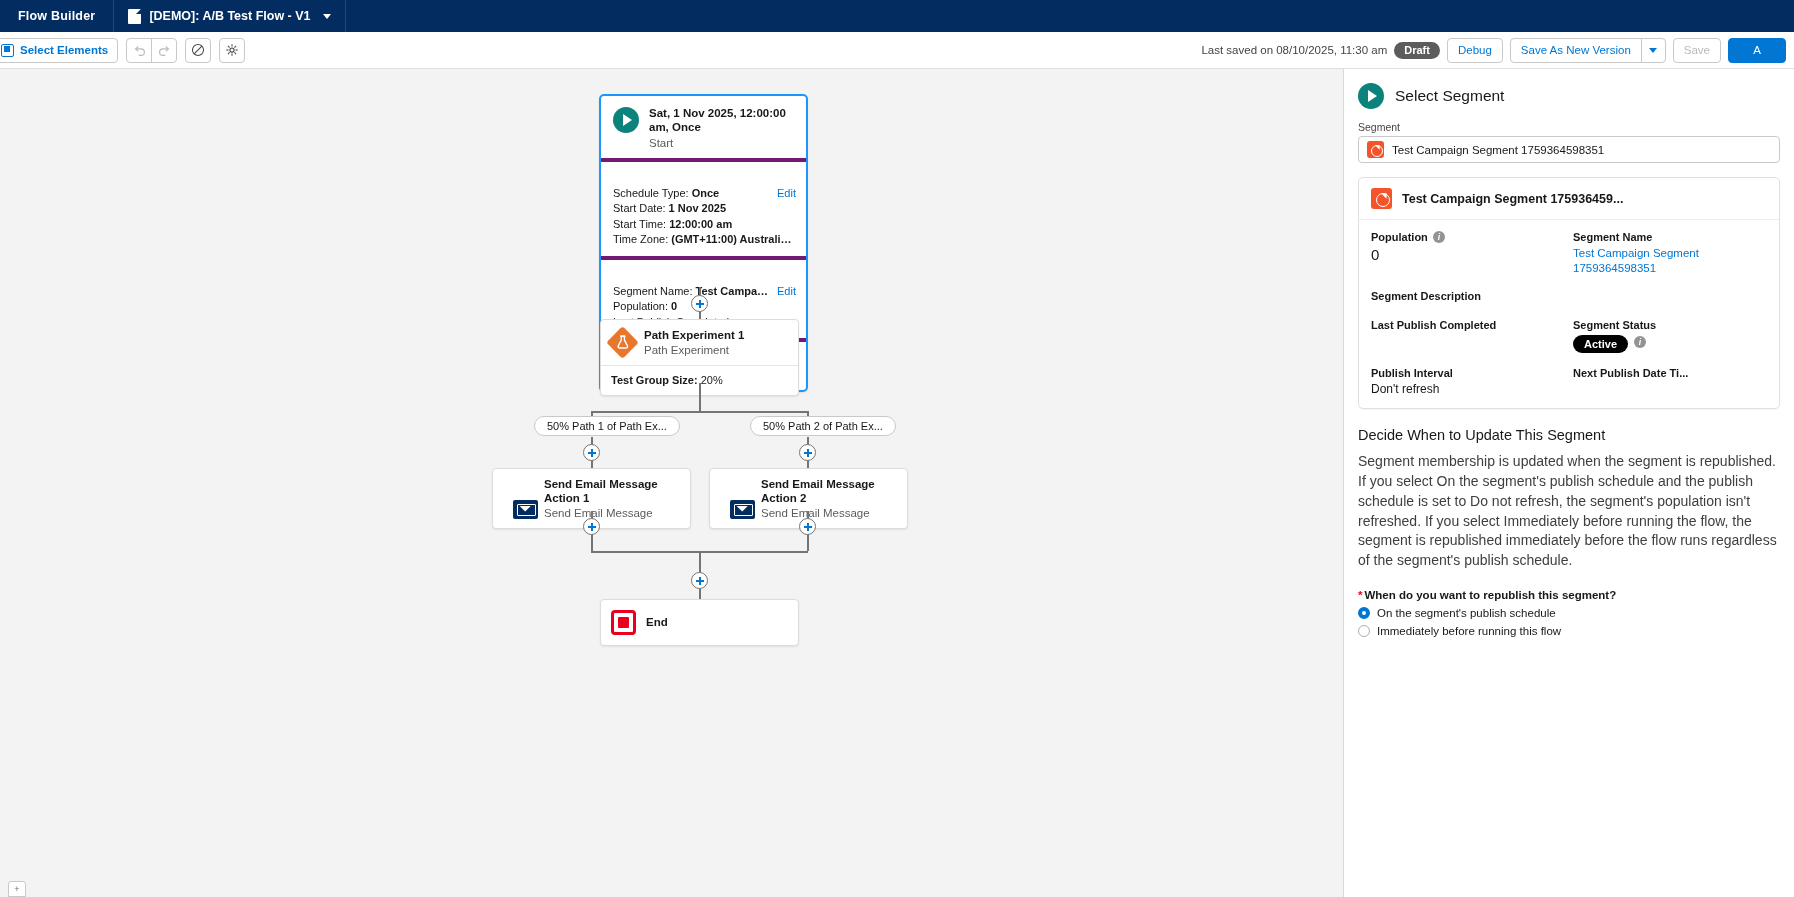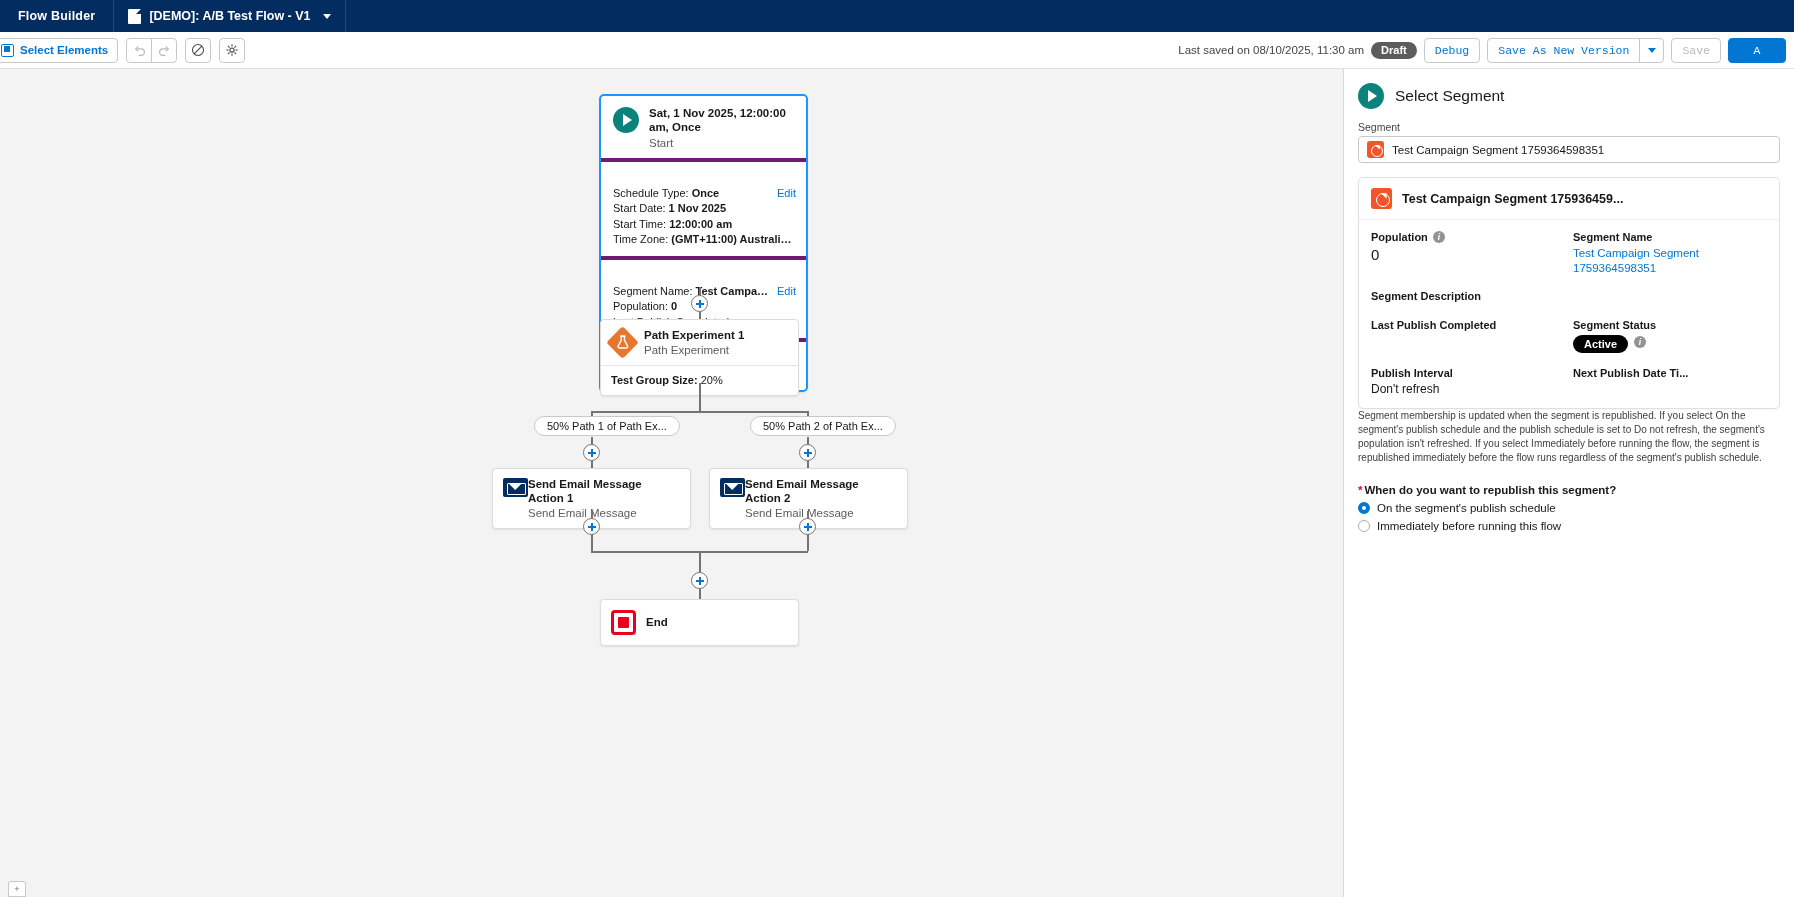--- a/index.html
+++ b/index.html
@@ -47,21 +47,21 @@
     position: absolute; top: 32px; left: 0; width: 1794px; height: 37px;
     background: #fff; border-bottom: 1px solid #e0e0e0;
     display: flex; align-items: center; padding: 0 8px;
   }
   .tb-left { display: flex; align-items: center; gap: 8px; }
   .btn {
     height: 25px; border: 1px solid #c9c9c9; border-radius: 4px;
     background: #fff; color: #0176d3; font-size: 11.5px;
     display: inline-flex; align-items: center; justify-content: center;
     padding: 0 10px; cursor: pointer; white-space: nowrap;
-    font-family: Liberation Mono, monospace;
+    font-family: Liberation Sans, sans-serif;
   }
   .btn-icon { width: 26px; padding: 0; }
   .select-elements {
     display: inline-flex; align-items: center; gap: 6px;
     height: 25px; border: 1px solid #c9c9c9; border-radius: 4px;
     background: #fff; padding: 0 9px 0 6px; color: #0176d3;
     font-size: 11.5px; font-weight: bold; margin-left: -14px;
   }
   .se-icon {
     width: 13px; height: 13px; border: 1.6px solid #0176d3;
@@ -157,21 +157,21 @@
   .flask { transform: rotate(-45deg); position: absolute; left: 4px; top: 3px; }
   .node-title { font-size: 11.5px; font-weight: bold; color: #181818; line-height: 1.2; }
   .node-sub { font-size: 11.5px; color: #5c5c5c; margin-top: 1px; }
   .pe-foot { border-top: 1px solid #e5e5e5; padding: 8px 10px 9px 10px; font-size: 11px; color: #181818; }
   .pe-foot b { font-weight: bold; }
 
   
   .email-node { width: 199px; }
   #email1 { left: 492px; top: 399px; }
   #email2 { left: 709px; top: 399px; }
-  .em-head { display: flex; align-items: flex-start; gap: 0; padding: 9px 10px; }
+  .em-head { display: flex; align-items: flex-end; gap: 6px; padding: 9px 20px; }
   .envelope {
     width: 25px; height: 19px; background: #032d60; border-radius: 2px;
     flex: none; position: relative; overflow: hidden;
   }
   .envelope:before {
     content: ""; position: absolute; left: 4px; top: 4.5px;
     width: 17px; height: 10px; border: 1.5px solid #fff; border-radius: 1px;
   }
   .envelope:after {
     content: ""; position: absolute; left: 6.2px; top: 6px;
@@ -261,21 +261,21 @@
     color: #fff; font-size: 8.5px; font-weight: bold; display: inline-flex;
     align-items: center; justify-content: center; font-style: italic; flex: none;
   }
   .pill-active {
     display: inline-flex; align-items: center; background: #000000; color: #fff;
     font-size: 11px; font-weight: bold; border-radius: 11px; padding: 3px 11px;
     margin-top: 4px;
   }
   .status-row { display: flex; align-items: center; gap: 6px; }
   .section-h { font-size: 14.5px; color: #181818; margin: 18px 0 9px 0; }
-  .para { font-size: 10px; color: #3e3e3e; line-height: 1.42; }
+  .para { font-size: 14px; color: #3e3e3e; line-height: 1.42; }
   .q-label { font-size: 11.5px; font-weight: bold; color: #181818; margin-top: 18px; }
   .req { color: #ea001e; margin-right: 2px; }
   .radio-row { display: flex; align-items: center; gap: 7px; margin-top: 6px; cursor: pointer; }
   .radio {
     width: 12px; height: 12px; border-radius: 50%; border: 1px solid #adadad;
     background: #fff; flex: none; position: relative;
   }
   .radio.on { border-color: #0176d3; border-width: 4px; }
   .radio-text { font-size: 11.5px; color: #181818; }
 </style>
@@ -529,20 +529,21 @@
             <div class="dt">Publish Interval</div>
             <div class="dd">Don't refresh</div>
           </div>
           <div>
             <div class="dt">Next Publish Date Ti...</div>
             <div class="dd"></div>
           </div>
         </div>
       </div>
 
+      <div class="section-h">Decide When to Update This Segment</div>
       <div class="para">Segment membership is updated when the segment is republished. If you select On the segment's publish schedule and the publish schedule is set to Do not refresh, the segment's population isn't refreshed. If you select Immediately before running the flow, the segment is republished immediately before the flow runs regardless of the segment's publish schedule.</div>
 
       <div class="q-label">
         <span class="req">*</span><span>When do you want to republish this segment?</span>
       </div>
       <div class="radio-row">
         <span class="radio on"></span>
         <span class="radio-text">On the segment's publish schedule</span>
       </div>
       <div class="radio-row">

